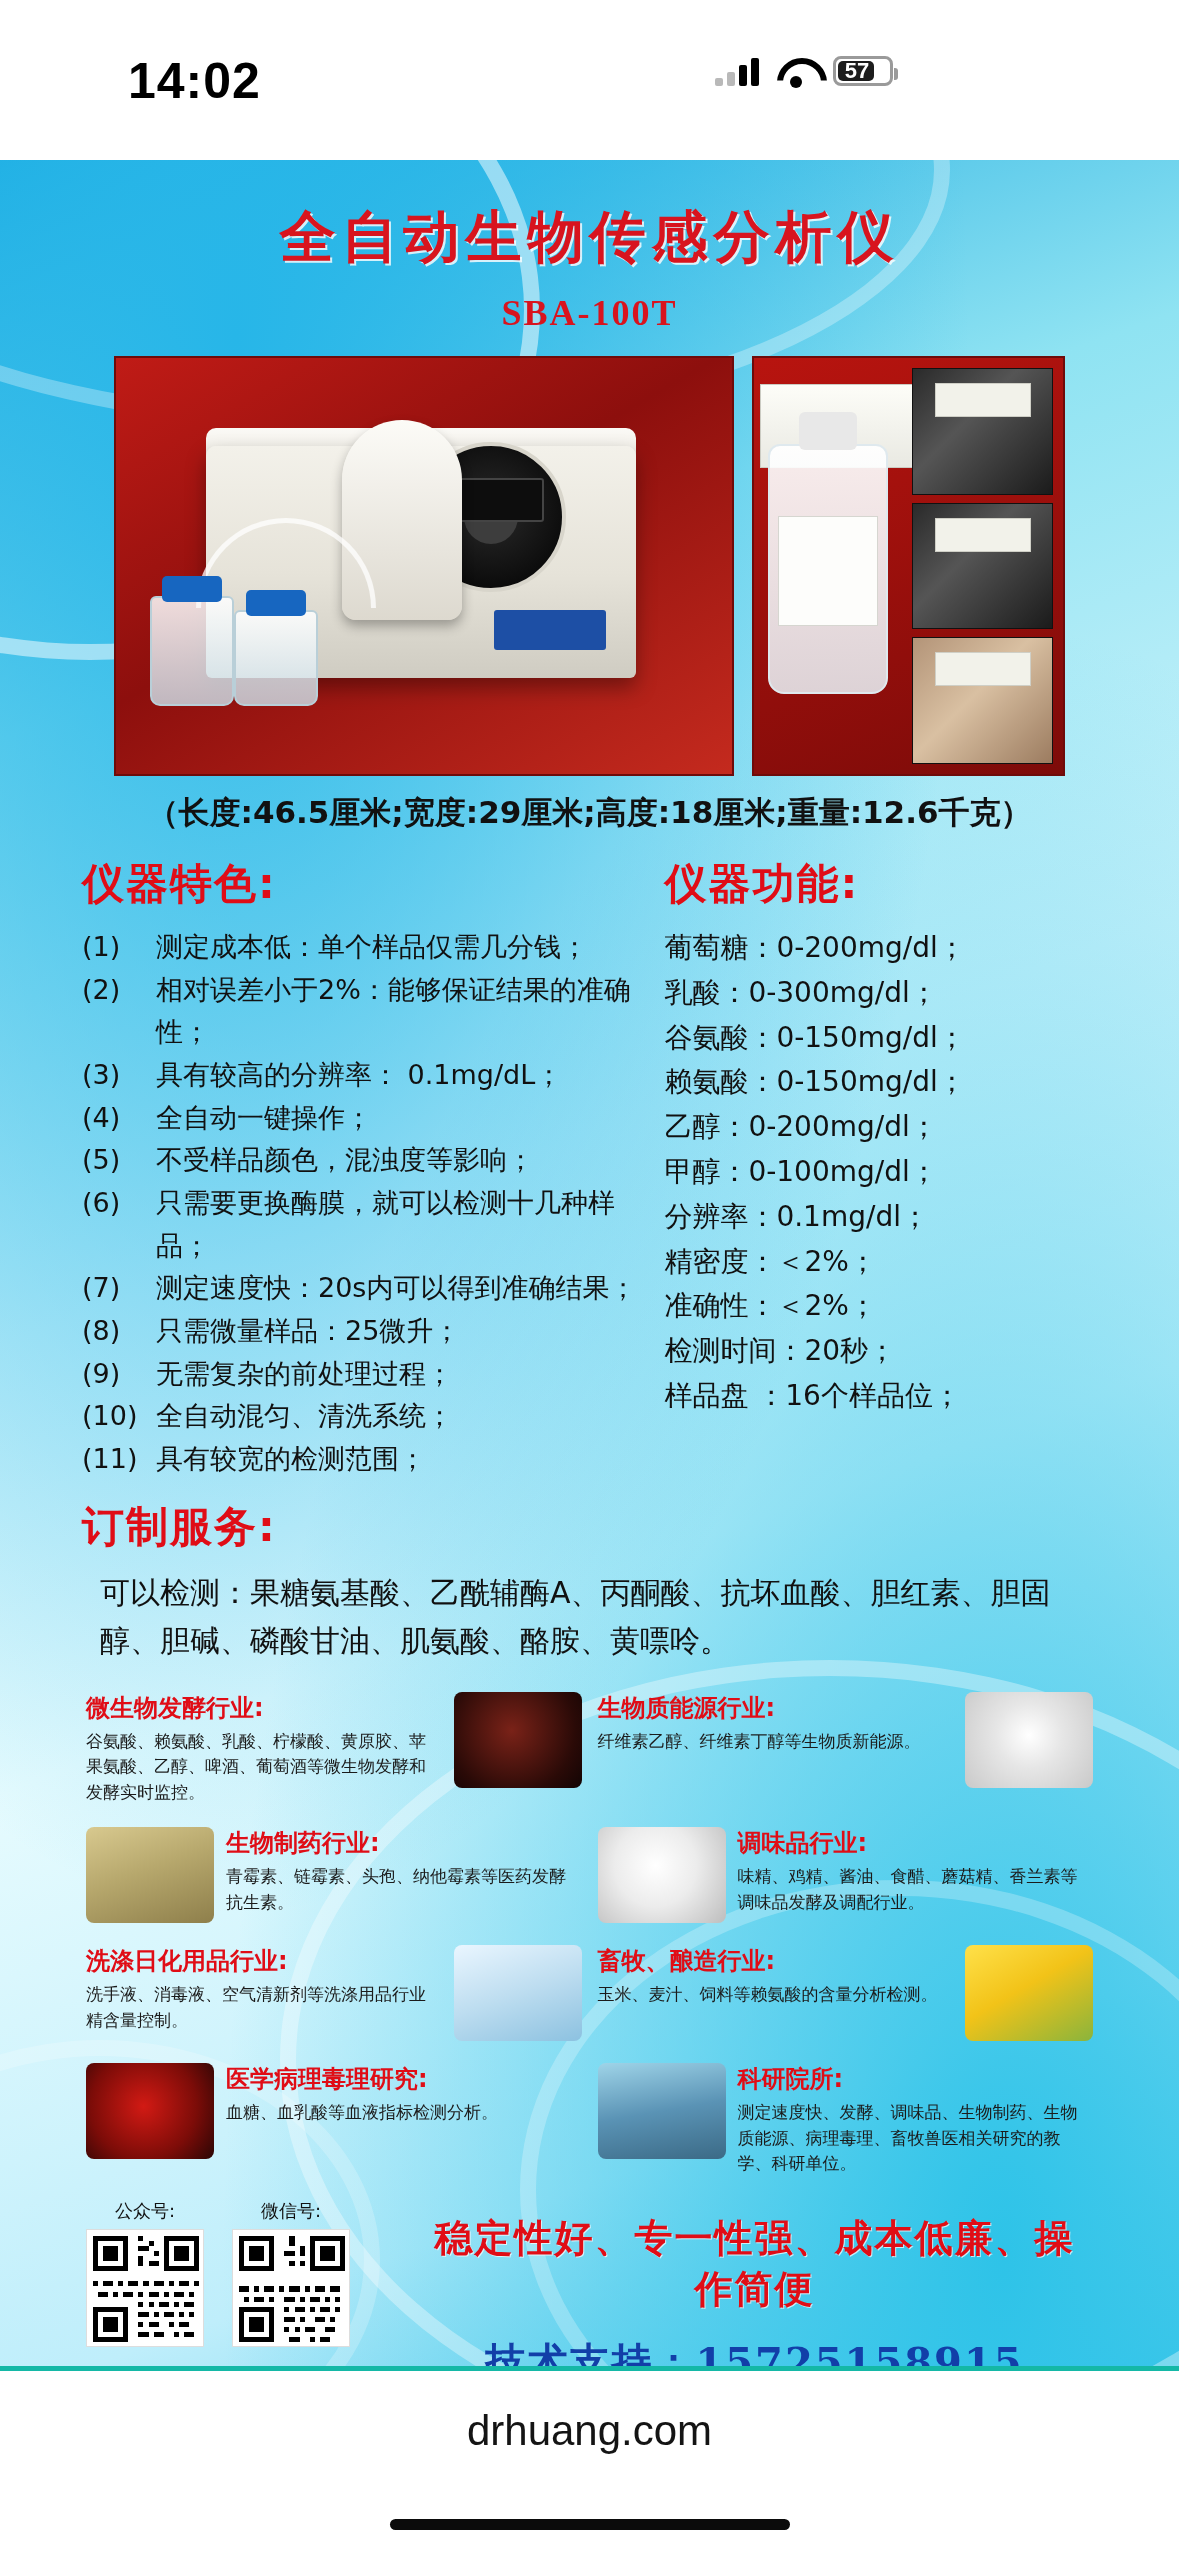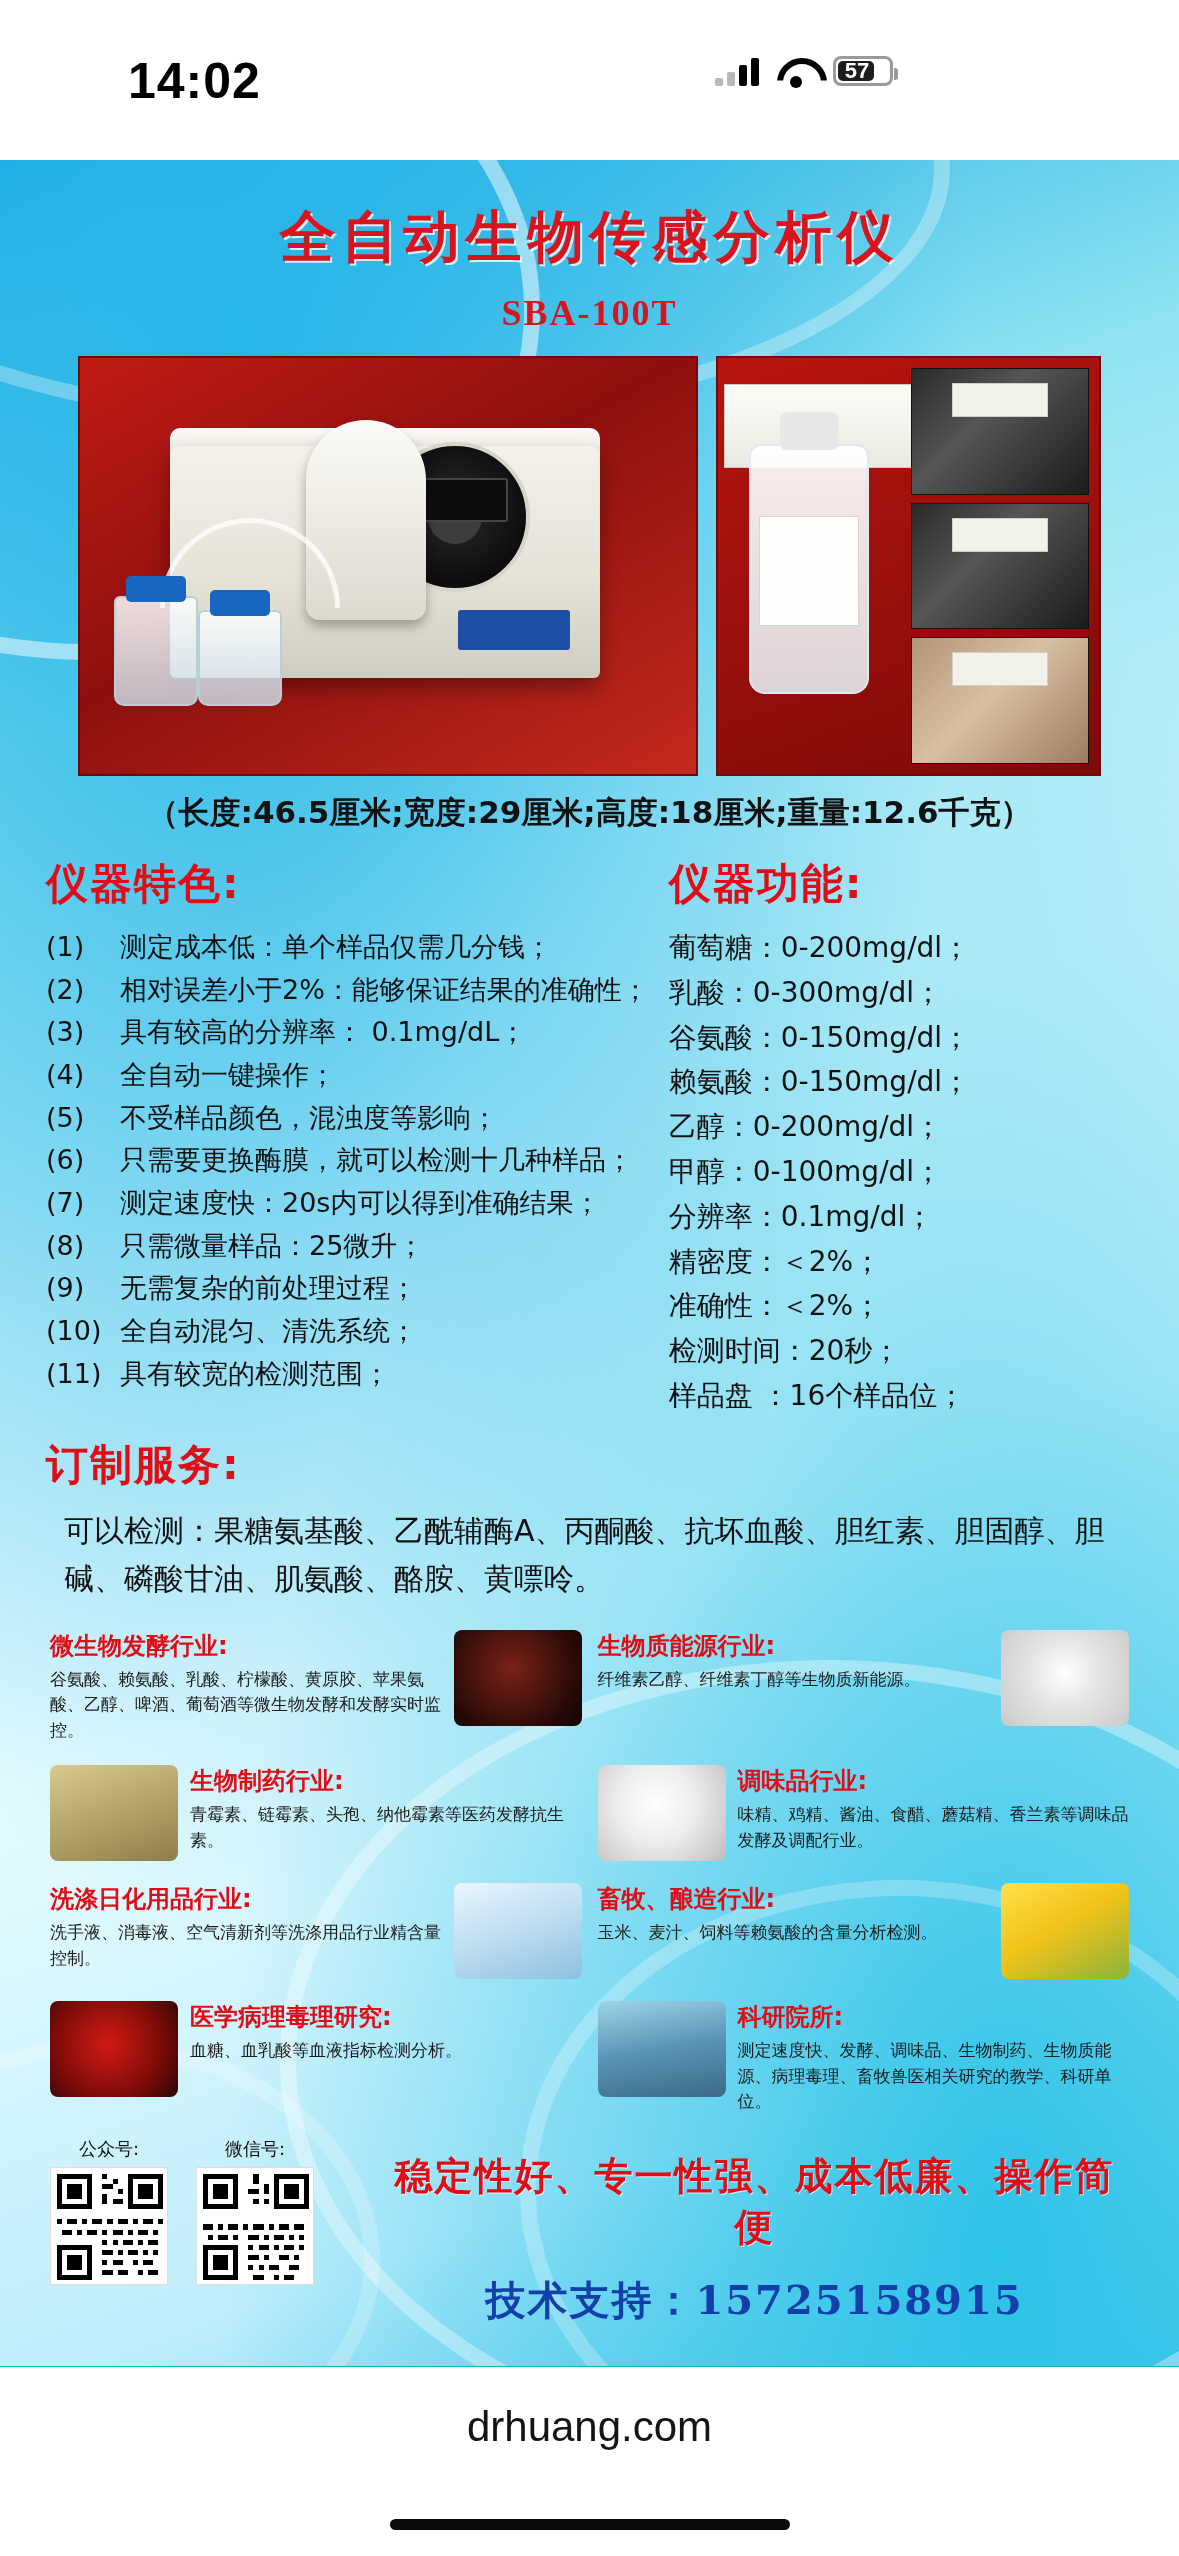--- a/index.html
+++ b/index.html
@@ -73,21 +73,21 @@
     position: absolute; border-radius: 50%;
     border: 16px solid rgba(255,255,255,0.45);
     pointer-events: none;
   }
   .s1 { width: 900px; height: 700px; left: -360px; top: -200px; border-color: rgba(255,255,255,0.5); }
   .s2 { width: 1200px; height: 520px; left: -250px; top: -250px; border-color: rgba(255,255,255,0.3); }
   .s3 { width: 1100px; height: 800px; left: 280px; top: 1500px; border-color: rgba(255,255,255,0.35); }
   .s4 { width: 760px; height: 620px; left: 520px; top: 1720px; border-color: rgba(255,255,255,0.25); }
   .s5 { width: 560px; height: 440px; left: -180px; top: 1880px; border-color: rgba(255,255,255,0.22); }
 
-  .poster-inner { position: relative; z-index: 3; padding: 0 16px; }
+  .poster-inner { position: relative; z-index: 3; padding: 0 52px; }
 
   .title-main {
     text-align: center; margin-top: 40px;
     font-family: "DejaVu Serif", serif;
     font-size: 56px; font-weight: 700; color: #d8141e;
     letter-spacing: 6px;
     text-shadow: 2px 2px 0 rgba(255,255,255,0.8);
   }
   .title-sub {
     text-align: center; margin-top: 16px;
@@ -276,21 +276,21 @@
     text-shadow: 1px 1px 0 rgba(255,255,255,0.7);
   }
   .support {
     margin-top: 20px; font-size: 40px; font-weight: 700; color: #123fa8;
     font-family: "DejaVu Serif", serif; letter-spacing: 2px;
   }
 
   
   .bottombar {
     position: absolute; left: 0; top: 2366px; width: 1179px; height: 190px;
-    background: #ffffff; border-top: 1px solid #14b8a6;
+    background: #ffffff; border-top: 5px solid #14b8a6;
   }
   .site-url {
     position: absolute; left: 0; right: 0; top: 36px; text-align: center;
     font-size: 42px; color: #141414;
     font-family: "Liberation Sans", sans-serif;
   }
   .home-indicator {
     position: absolute; left: 50%; transform: translateX(-50%); bottom: 26px;
     width: 400px; height: 11px; background: #0b0b0b; border-radius: 6px;
   }

